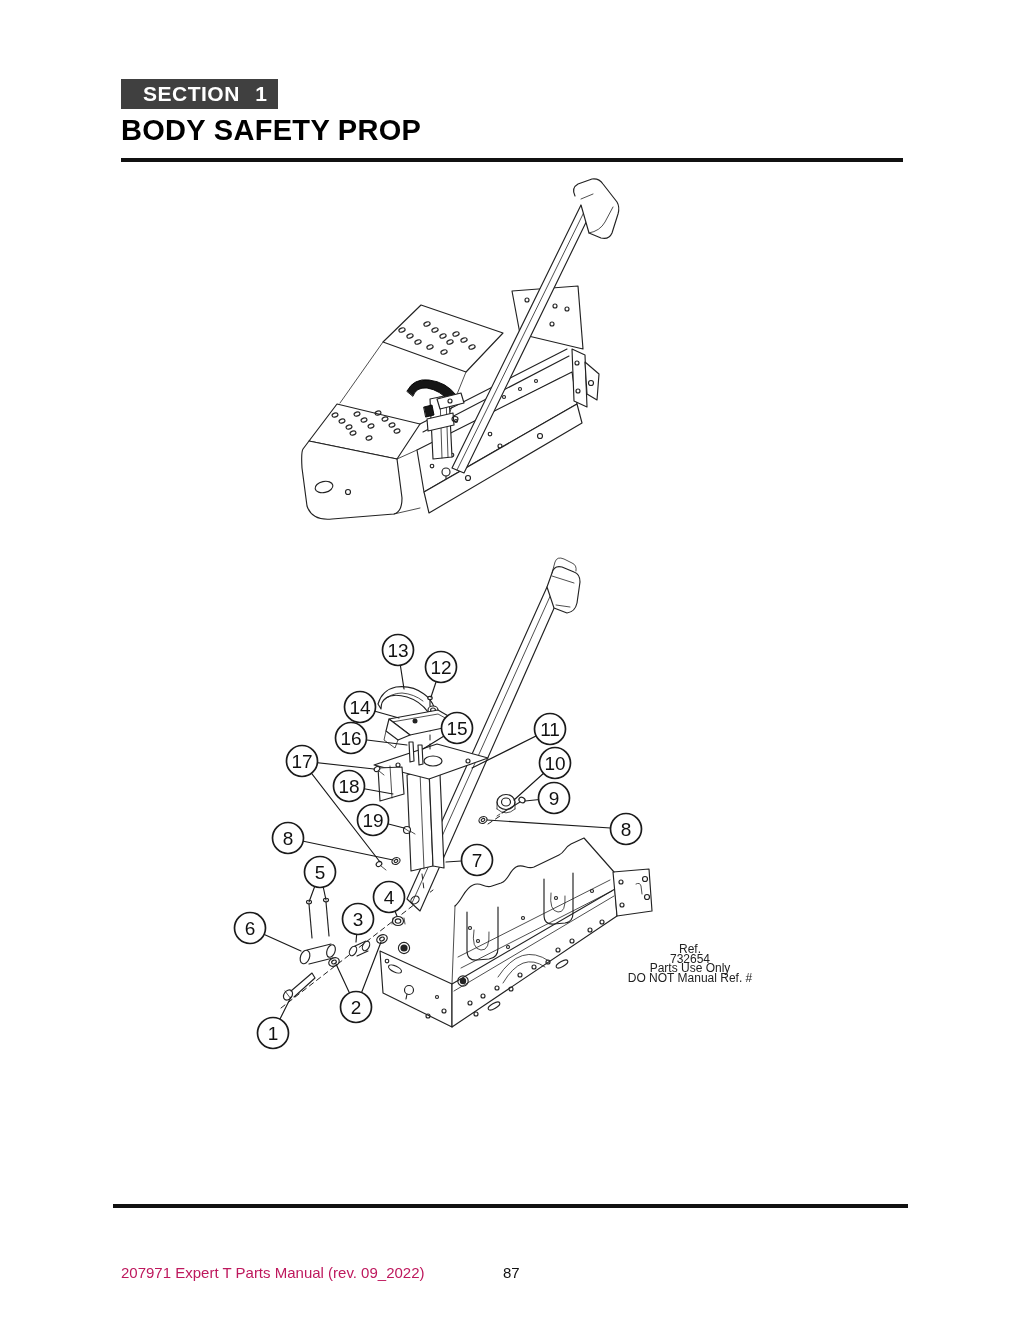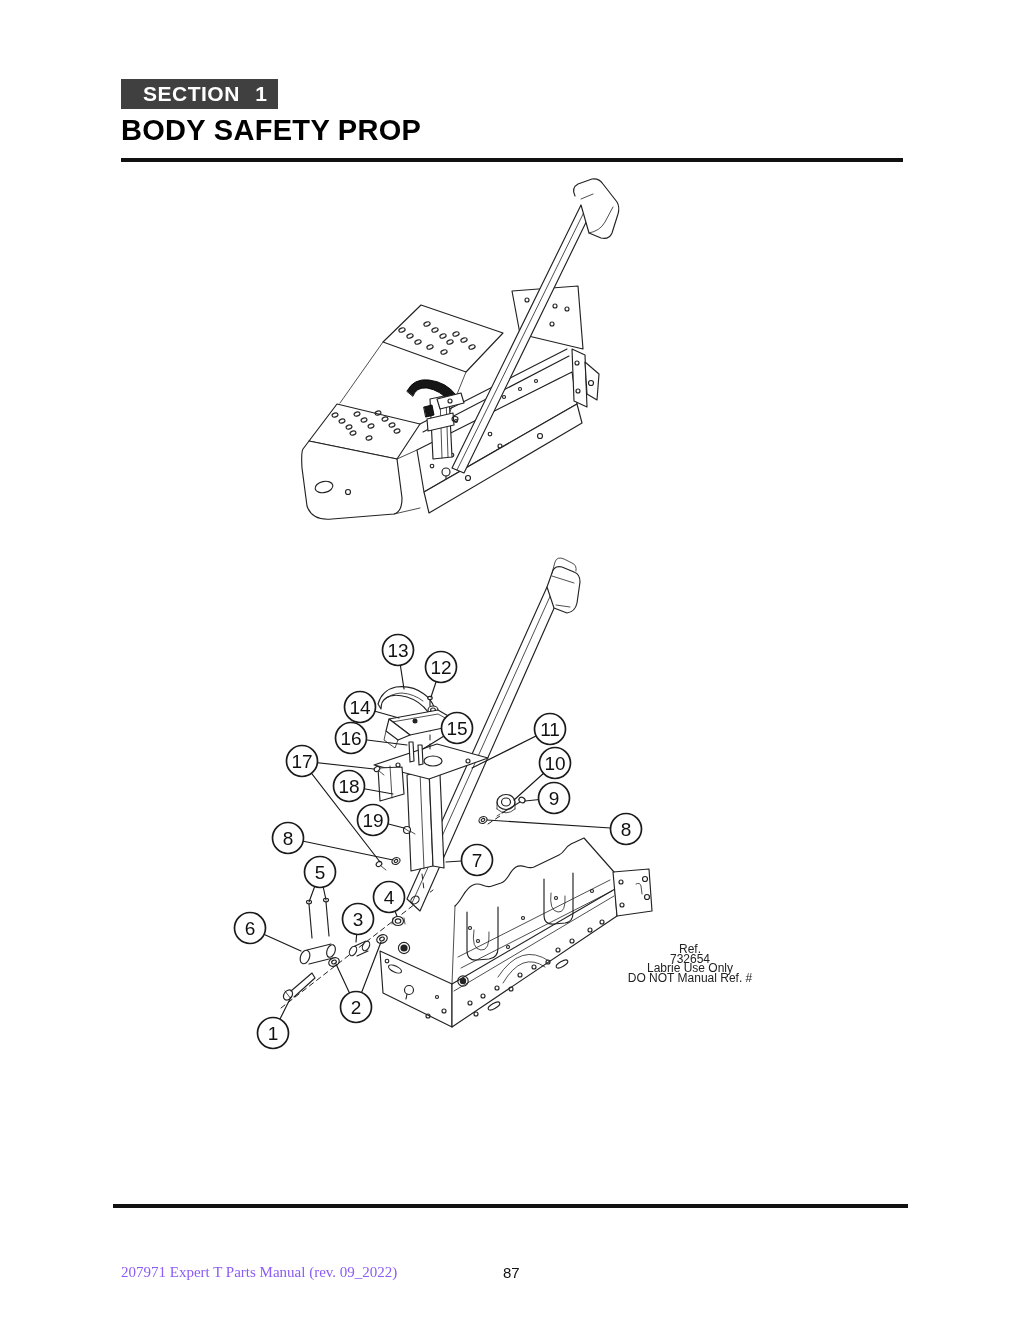--- a/index.html
+++ b/index.html
@@ -22,21 +22,21 @@
   .ln .thin{stroke-width:.8;}
   .callouts line{stroke:#1a1a1a;stroke-width:1.15;}
   .callouts circle{fill:#fff;stroke:#1a1a1a;stroke-width:1.7;}
   .callouts text{font-family:"Liberation Sans",sans-serif;font-size:19px;fill:#111;}
   
   .ref-note{position:absolute;left:612px;top:945px;width:156px;text-align:center;
             font-size:12px;line-height:9.5px;color:#222;}
   .ref-note span{display:block;}
   
   .frule{position:absolute;left:113px;top:1204px;width:795px;height:4px;background:#111;}
-  .footer-left{position:absolute;left:121px;top:1264px;font-size:15px;color:#8b5cf6;font-family:Liberation Serif, serif;}
+  .footer-left{position:absolute;left:121px;top:1264px;font-size:15px;color:#be185d;}
   .footer-page{position:absolute;left:503px;top:1264px;font-size:15px;color:#111;}
 </style>
 </head>
 <body>
 
 <div class="page">
 
   <div class="header">
     <div class="badge">SECTION 1</div>
     <div class="title">BODY SAFETY PROP</div>
@@ -335,20 +335,20 @@
         <circle cx="356" cy="1007" r="15.5"></circle>
         <text x="356" y="1007" dy="0.36em" text-anchor="middle">2</text>
         <circle cx="273" cy="1033" r="15.5"></circle>
         <text x="273" y="1033" dy="0.36em" text-anchor="middle">1</text>
       </g>
   </svg>
 
   <div class="ref-note">
     <span>Ref.</span>
     <span>732654</span>
-    <span>Labrie Use Only</span>
+    <span>Parts Use Only</span>
     <span>DO NOT Manual Ref. #</span>
   </div>
 
   <div class="frule"></div>
   <div class="footer-left">207971 Expert T Parts Manual (rev. 09_2022)</div>
   <div class="footer-page">87</div>
 </div>
 
 </body></html>

